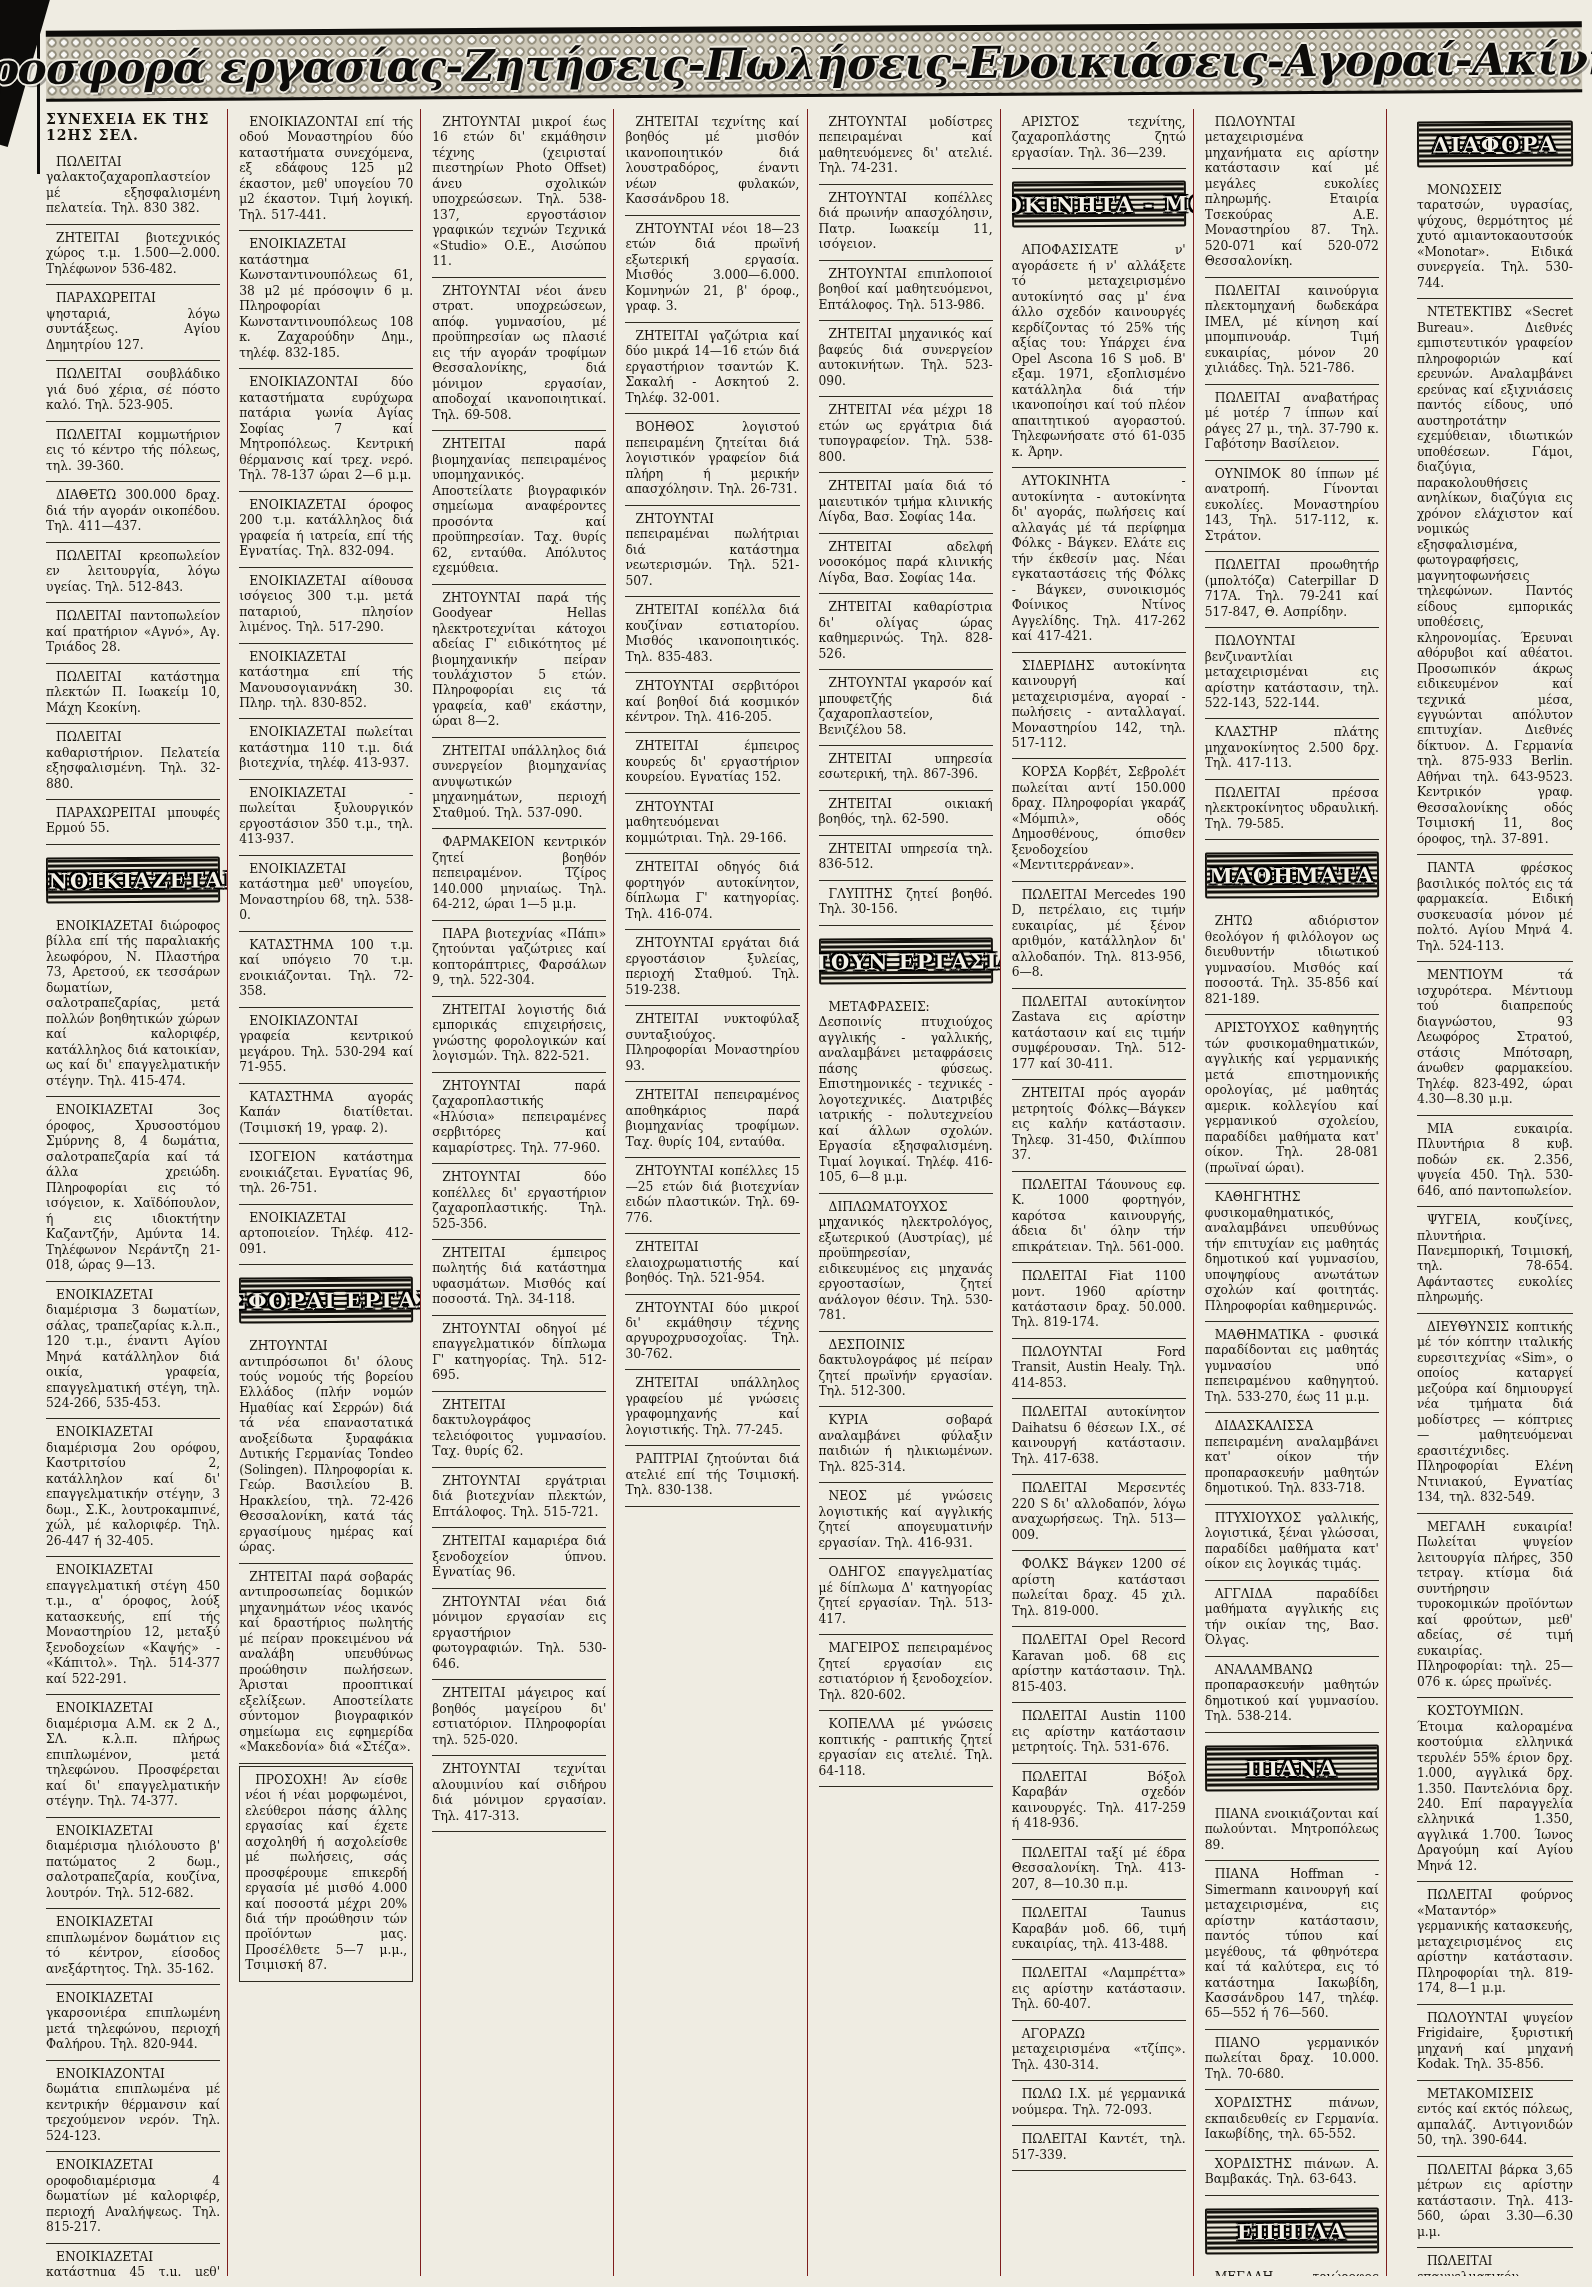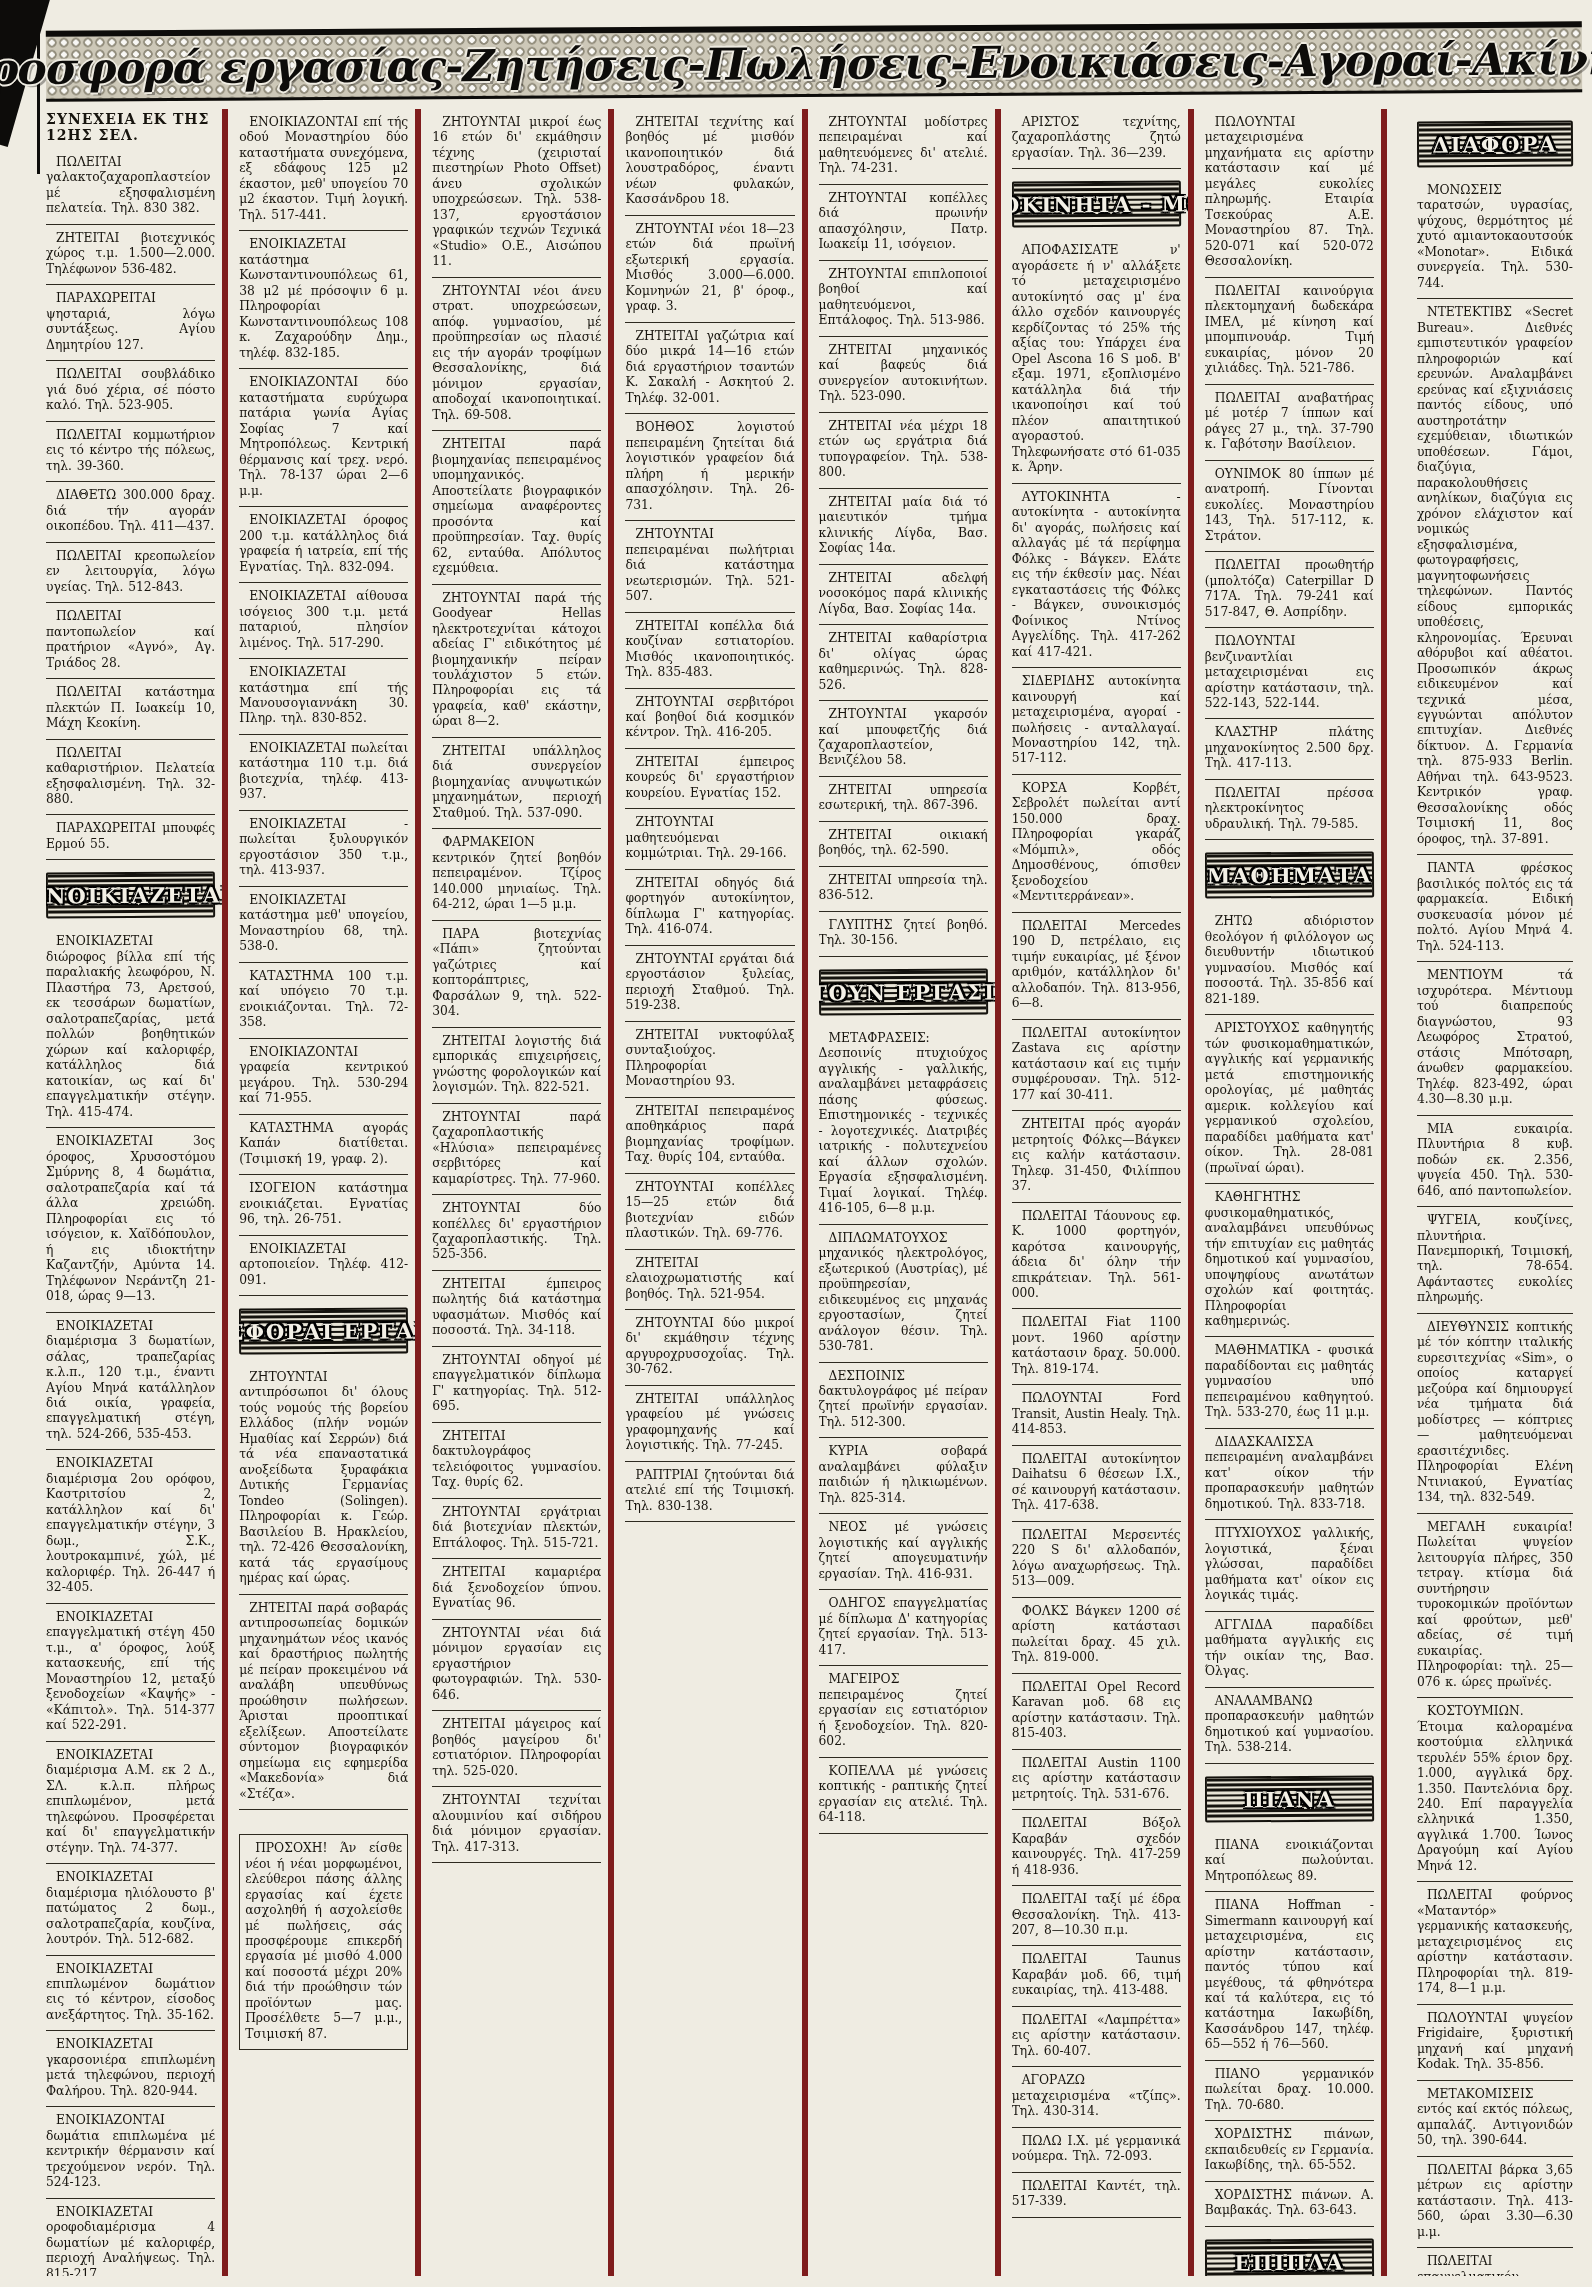--- a/index.html
+++ b/index.html
@@ -24,31 +24,31 @@
   .masthead-title{
     font-style:italic;font-weight:bold;font-size:44px;white-space:nowrap;
     letter-spacing:-1px;color:#0d0c0a;
     text-shadow:2px 0 0 #efece2,-2px 0 0 #efece2,0 2px 0 #efece2,0 -2px 0 #efece2,3px 3px 0 rgba(13,12,10,.35);
   }
   
   .columns{
     display:grid;grid-template-columns:repeat(8,1fr);gap:11px;
     padding:4px 12px 0 46px;
   }
-  .col{height:2167px;overflow:hidden;border-right:6px solid #7f1d1d;padding-right:7px;}
+  .col{height:2167px;overflow:hidden;border-right:1px solid #7f1d1d;padding-right:7px;}
   .col:last-child{border-right:none;margin-left:19px;}
   .note{
     font-weight:bold;font-size:14px;letter-spacing:1px;margin:2px 0 6px 0;
   }
   .ad{
     font-size:12.3px;line-height:1.26;text-align:justify;text-indent:10px;
     padding:6px 0 7px 0;border-bottom:1.5px solid #2e2a20;
     word-spacing:1px;
   }
-  .ad.framed{border:1.5px solid #2e2a20;padding:6px 5px 7px 5px;margin:24px 0;}
+  .ad.framed{border:1.5px solid #2e2a20;padding:6px 5px 7px 5px;margin:2px 0;}
   .banner{
     margin:12px 0 10px 0;height:42px;
     background:repeating-linear-gradient(180deg,#14120d 0 2.6px,#e8e4d6 2.6px 5.2px);
     border:2px solid #14120d;border-radius:2px;
     display:flex;align-items:center;justify-content:center;
     transform:rotate(-0.4deg);
   }
   .banner span{
     font-weight:bold;font-size:21px;letter-spacing:2px;white-space:nowrap;
     color:#f3f0e6;

